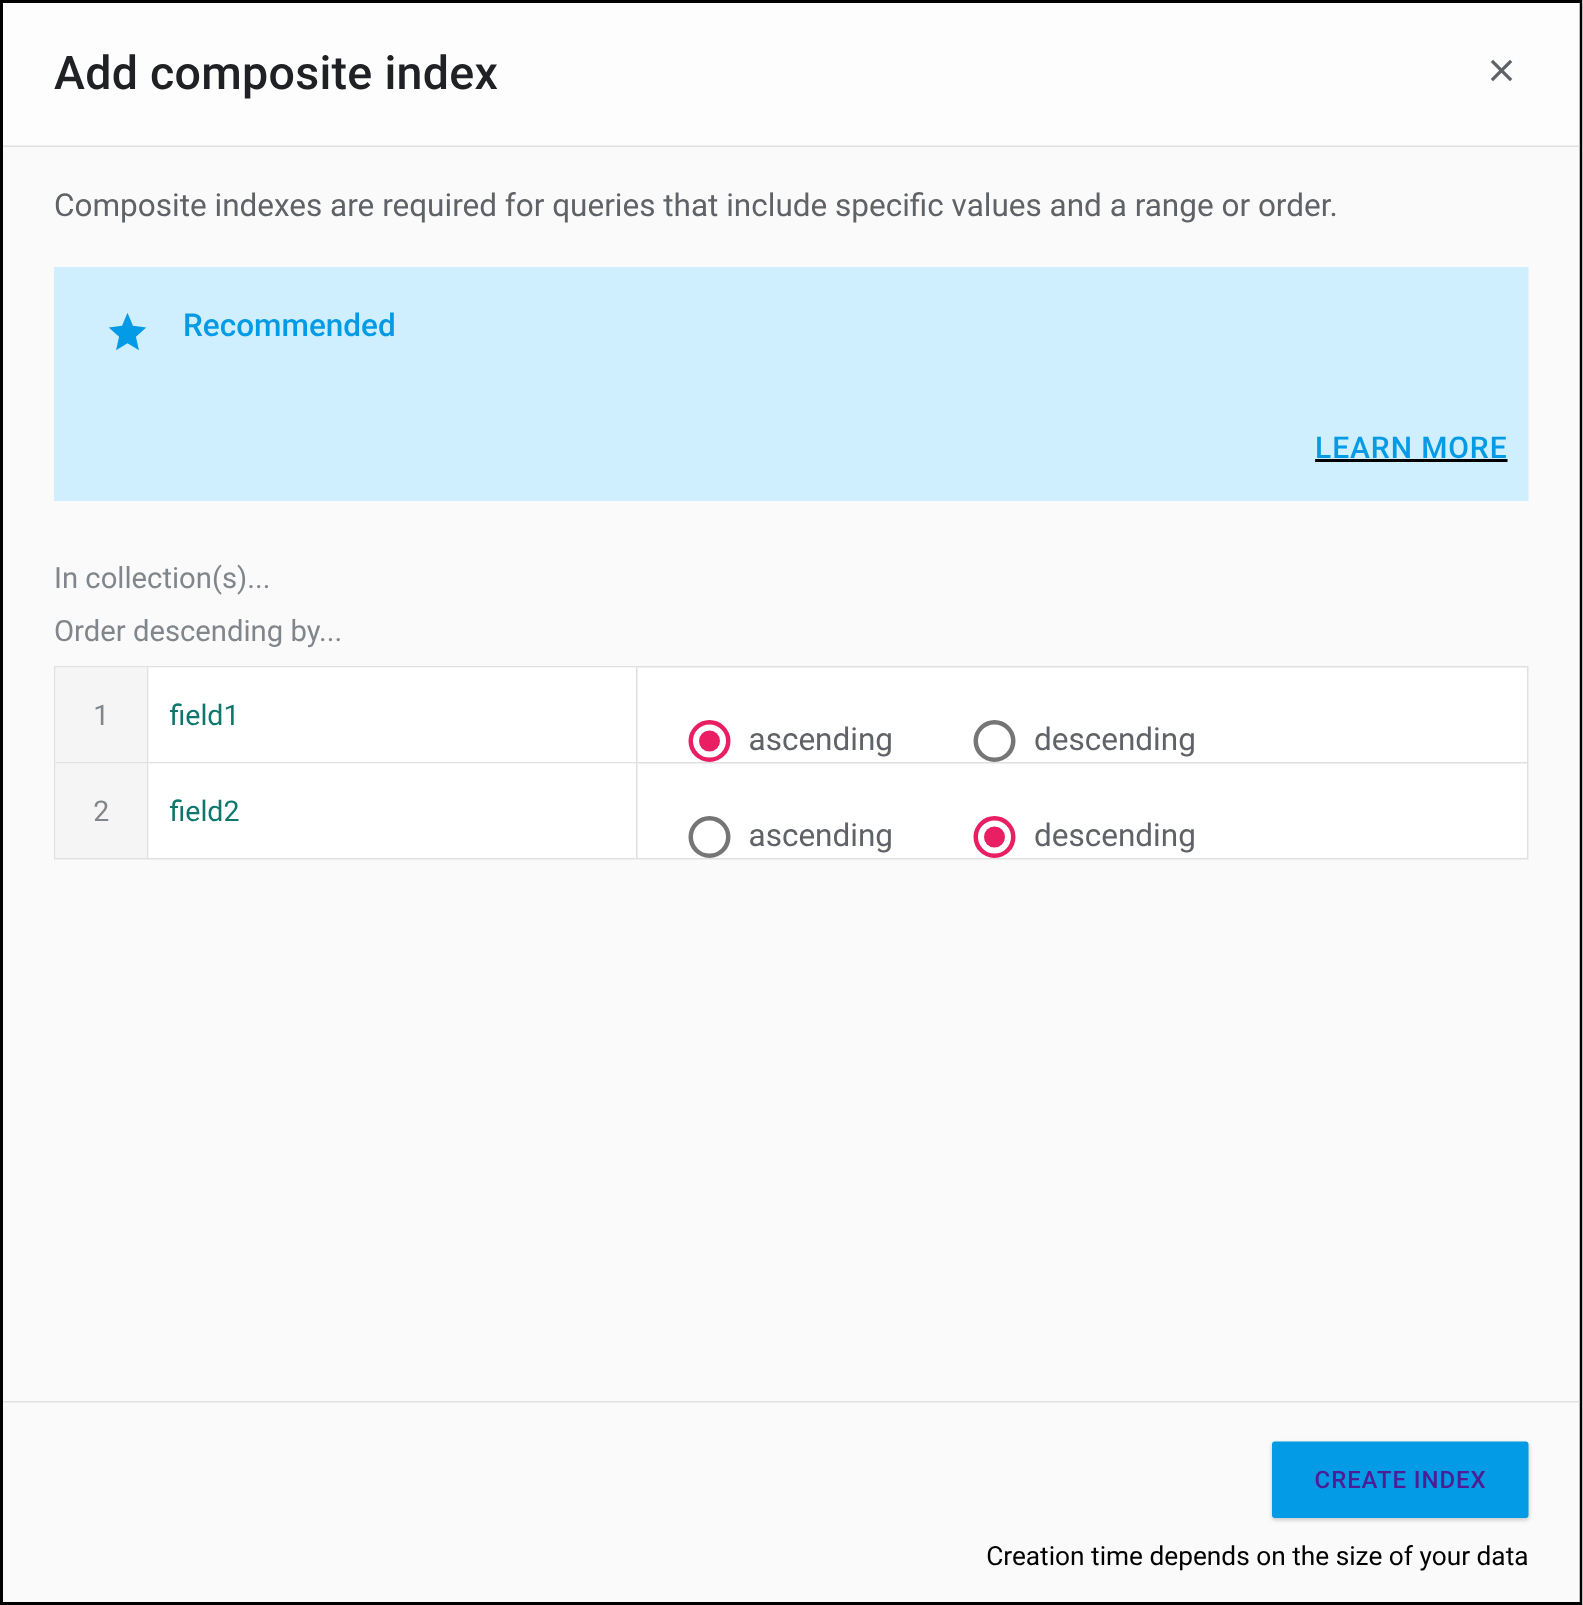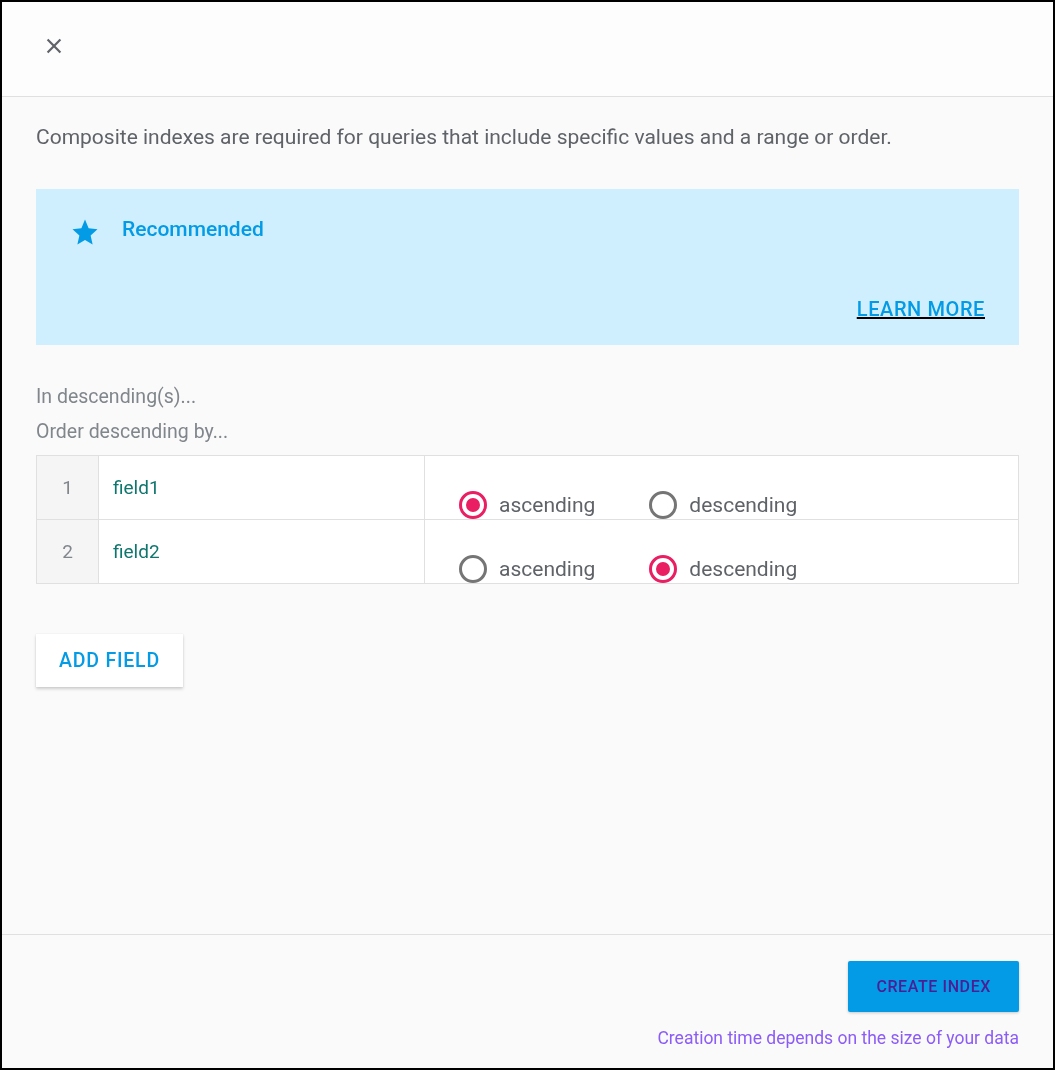--- a/index.html
+++ b/index.html
@@ -44,25 +44,25 @@
     .close-btn svg { width: 22px; height: 22px; }
     .dialog-body {
       flex: 1;
       padding: 28px 34px 34px 34px;
       background: #fafafa;
       overflow: auto;
     }
     .subtitle {
       font-size: 21px;
       color: #5f6368;
-      margin-bottom: 40px;
+      margin-bottom: 28px;
     }
     .info-banner {
       background: #cfeefe;
-      padding: 28px 34px 24px 34px;
+      padding: 28px 14px 24px 34px;
       display: flex;
       gap: 22px;
       margin-bottom: 40px;
       flex-direction: column;
     }
     .info-banner-row { display: flex; gap: 22px; }
     .star-icon { color: #039be5; flex-shrink: 0; }
     .star-icon svg { width: 30px; height: 30px; }
     .info-content { flex: 1; }
     .info-title {
@@ -219,29 +219,30 @@
       font-size: 16px;
       font-weight: 500;
       letter-spacing: 0.6px;
       cursor: pointer;
       border-radius: 2px;
       font-family: inherit;
       box-shadow: 0 1px 3px rgba(0,0,0,0.2);
     }
     .footer-note {
       font-size: 17.5px;
-      color: #8b5cf6;
+      color: #000000;
     }
   </style>
 </head>
 <body>
 
 <div class="dialog">
 
   <div class="dialog-header">
+    <div class="dialog-title">Add composite index</div>
     <div class="close-btn">
       <span>
         <svg viewBox="0 0 24 24" fill="none" stroke="currentColor" stroke-width="2.4">
           <line x1="5" y1="5" x2="19" y2="19"></line>
             <line x1="19" y1="5" x2="5" y2="19"></line>
         </svg>
       </span>
     </div>
   </div>
 
@@ -257,21 +258,21 @@
         </span>
         <div class="info-content">
           <div class="info-title">Recommended</div>
         </div>
       </div>
       <div class="info-action">
         <span class="learn-more">LEARN MORE</span>
       </div>
     </div>
 
-    <label class="form-label">In descending(s)...</label>
+    <label class="form-label">In collection(s)...</label>
 
     <label class="form-label">Order descending by...</label>
 
     <div class="order-table">
       <div class="order-row">
         <div class="row-num">1</div>
         <div class="field-cell">
           <input value="field1" style="">
         </div>
         <div class="radio-cell">
@@ -296,21 +297,20 @@
             <span class="radio-label">ascending</span>
           </div>
           <div class="radio-option">
             <span class="radio-circle checked"></span>
             <span class="radio-label">descending</span>
           </div>
         </div>
       </div>
     </div>
 
-    <button class="add-field-btn">ADD FIELD</button>
   </div>
 
   <div class="dialog-footer">
     <div class="footer-buttons">
       <button class="create-btn">CREATE INDEX</button>
     </div>
     <div class="footer-note">Creation time depends on the size of your data</div>
   </div>
 
 </div>

